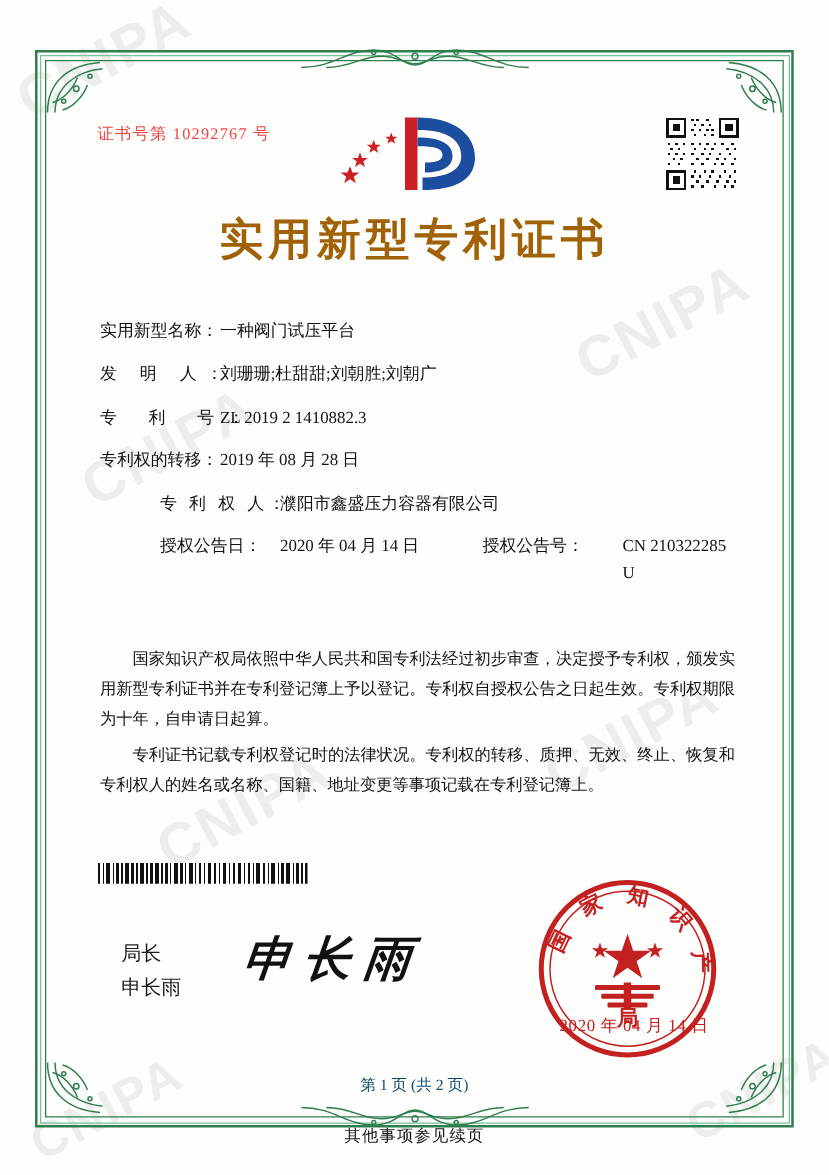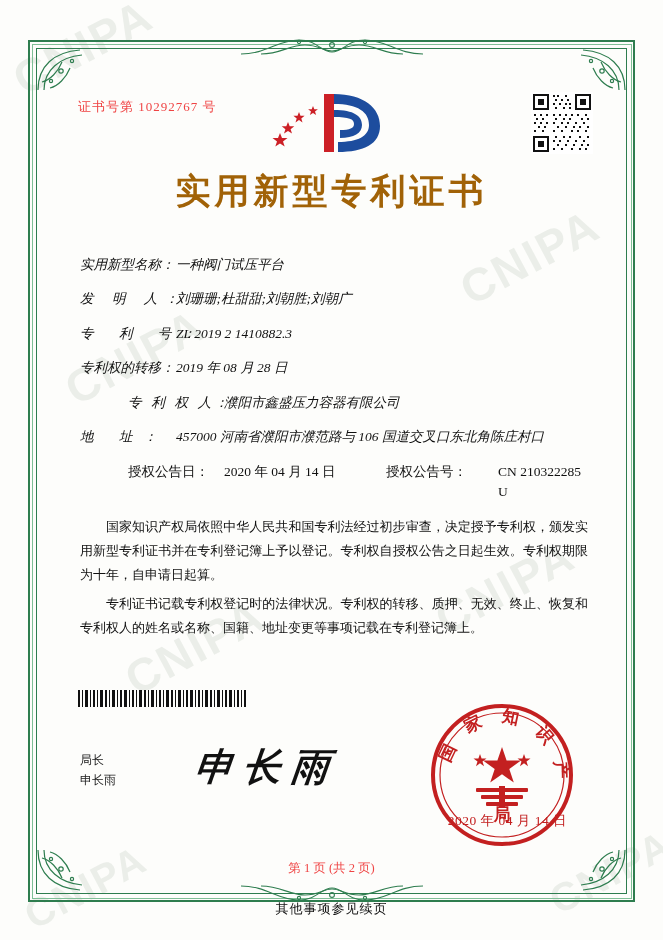--- a/index.html
+++ b/index.html
@@ -142,21 +142,20 @@
     left: 20px; top: 185px;
     width: 510px;
     font-size: 13.5px;
     line-height: 1.55;
     color: #111;
   }
   .frow {
     display: flex;
     align-items: flex-end;
     margin-bottom: 13.5px;
-    font-style: italic;
   }
   .flabel {
     width: 96px;
     flex: 0 0 96px;
     letter-spacing: 0px;
     white-space: nowrap;
   }
   .flabel.sp1 { letter-spacing: 7.5px; }
   .flabel.sp2 { letter-spacing: 11px; }
   .flabel.sp3 { letter-spacing: 3.2px; margin-left: 48px; }
@@ -190,22 +189,22 @@
   
   .barcode {
     position: absolute;
     left: 18px; top: 620px;
     width: 168px; height: 17px;
   }
 
   
   .sig-label {
     position: absolute;
-    left: 20px; top: 680px;
-    font-size: 12px;
+    left: 37px; top: 680px;
+    font-size: 16px;
     line-height: 1.7;
   }
   .sig-hand {
     position: absolute;
     left: 135px; top: 672px;
     font-size: 38px;
     font-family: "Liberation Serif", serif;
     font-weight: bold;
     font-style: italic;
     letter-spacing: 10px;
@@ -227,21 +226,21 @@
     letter-spacing: 0.5px;
     font-family: "Liberation Serif", serif;
   }
 
   .page-no {
     position: absolute;
     left: 0; top: 790px;
     width: 543px;
     text-align: center;
     font-size: 12.5px;
-    color: #ef4444;
+    color: #0c4a6e;
   }
 
   .footnote {
     position: absolute;
     left: 0; top: 900px;
     width: 663px;
     text-align: center;
     font-size: 13px;
     color: #111;
     letter-spacing: 1px;
@@ -467,24 +466,20 @@
         <div class="fvalue">ZL 2019 2 1410882.3</div>
       </div>
       <div class="frow">
         <div class="flabel">专利权的转移：</div>
         <div class="fvalue">2019 年 08 月 28 日</div>
       </div>
       <div class="frow">
         <div class="flabel sp3">专 利 权 人：</div>
         <div class="fvalue">濮阳市鑫盛压力容器有限公司</div>
       </div>
-      <div class="frow">
-        <div class="flabel sp2">地 址：</div>
-        <div class="fvalue">457000 河南省濮阳市濮范路与 106 国道交叉口东北角陈庄村口</div>
-      </div>
       <div class="frow-split">
         <div class="half-left">
           <div class="flabel">授权公告日：</div>
           <div class="fvalue">2020 年 04 月 14 日</div>
         </div>
         <div class="half-right">
           <div class="flabel">授权公告号：</div>
           <div class="fvalue">CN 210322285 U</div>
         </div>
       </div>

